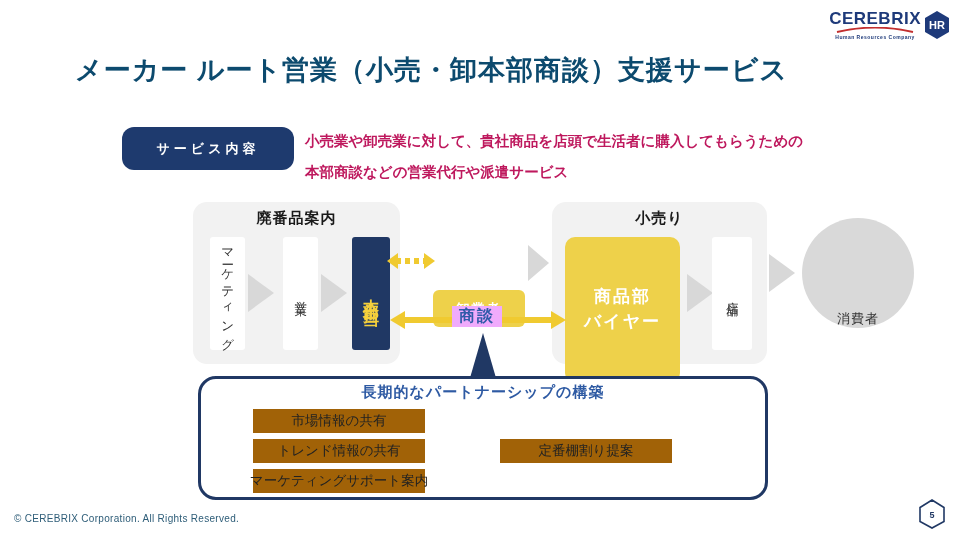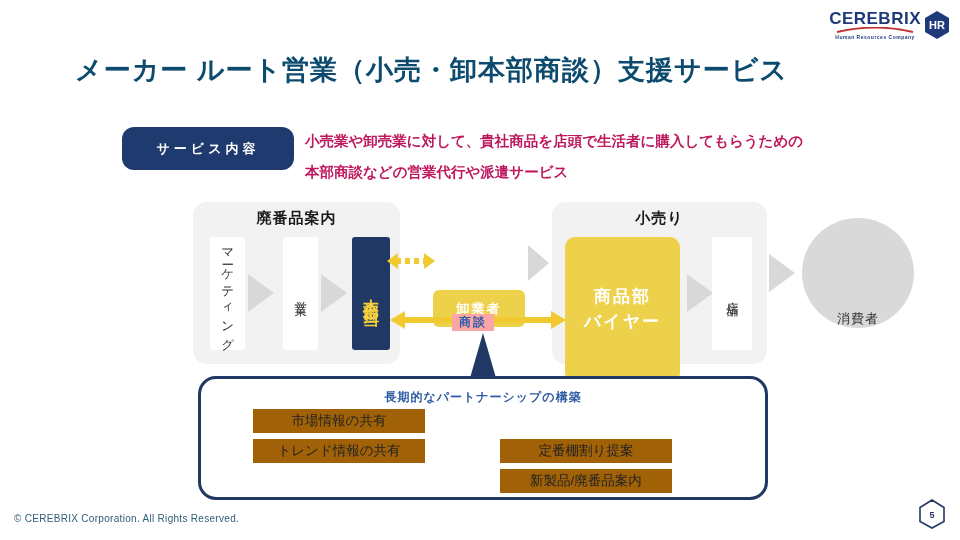--- a/index.html
+++ b/index.html
@@ -65,36 +65,36 @@
     border-radius:10px;display:flex;flex-direction:column;align-items:center;justify-content:center;
     color:#ffffff;font-size:17px;font-weight:800;letter-spacing:2px;line-height:1.45;
   }
   .consumer{
     position:absolute;left:802px;top:218px;width:112px;height:110px;border-radius:50%;
     background:#d9d9d9;display:flex;align-items:flex-end;justify-content:center;
     font-size:13px;color:#333333;letter-spacing:1px;
   }
   .arrow-svg{position:absolute;}
   .nego-label{
-    position:absolute;left:452px;top:314px;padding:0 7px;background:#fca5a5;
-    color:#2f5ba9;font-size:12px;font-weight:800;letter-spacing:2px;z-index:3;
+    position:absolute;left:452px;top:306px;padding:0 7px;background:#f0abfc;
+    color:#2f5ba9;font-size:16px;font-weight:800;letter-spacing:2px;z-index:3;
   }
   .pointer-up{
     position:absolute;left:470px;top:333px;width:0;height:0;
     border-left:13px solid transparent;border-right:13px solid transparent;
     border-bottom:45px solid #203864;
   }
   
   .partnership{
     position:absolute;left:198px;top:376px;width:564px;height:118px;background:#ffffff;
     border:3px solid #203864;border-radius:18px;
   }
   .partnership-title{
-    position:absolute;top:10px;left:0;right:0;text-align:center;
-    font-size:12px;font-weight:800;color:#2e5aa3;letter-spacing:1px;
+    position:absolute;top:4px;left:0;right:0;text-align:center;
+    font-size:15px;font-weight:800;color:#2e5aa3;letter-spacing:1px;
   }
   .p-item{
     position:absolute;width:172px;height:24px;background:#a16207;color:#222222;
     font-size:13.5px;display:flex;align-items:center;justify-content:center;white-space:nowrap;
   }
   .p-left{left:52px;}
   .p-right{left:299px;}
   .p-r1{top:30px;}.p-r2{top:60px;}.p-r3{top:90px;}
   
   .footer{
@@ -177,22 +177,22 @@
     <polygon points="176,12 161,3 161,21" fill="#f0ca30"></polygon>
   </svg>
   <div class="nego-label">商談</div>
 
   <div class="pointer-up"></div>
 
   <div class="partnership">
     <div class="partnership-title">長期的なパートナーシップの構築</div>
     <div class="p-item p-left p-r1">市場情報の共有</div>
     <div class="p-item p-left p-r2">トレンド情報の共有</div>
+    <div class="p-item p-left p-r3">マーケティングサポート案内</div>
     <div class="p-item p-right p-r2">定番棚割り提案</div>
-    <div class="p-item p-right p-r3">新製品/廃番品案内</div>
   </div>
 
   <div class="footer">© CEREBRIX Corporation. All Rights Reserved.</div>
 
   <svg class="page-hex" width="30" height="32" viewBox="0 0 30 32">
     <polygon points="15,2 27,9.5 27,23.5 15,30 3,23.5 3,9.5" fill="#ffffff" stroke="#203864" stroke-width="1.6"></polygon>
     <text x="15" y="20" text-anchor="middle" font-size="9" font-weight="bold" fill="#203864" font-family="Liberation Sans, DejaVu Sans, sans-serif">5</text>
   </svg>
 
 </div>

